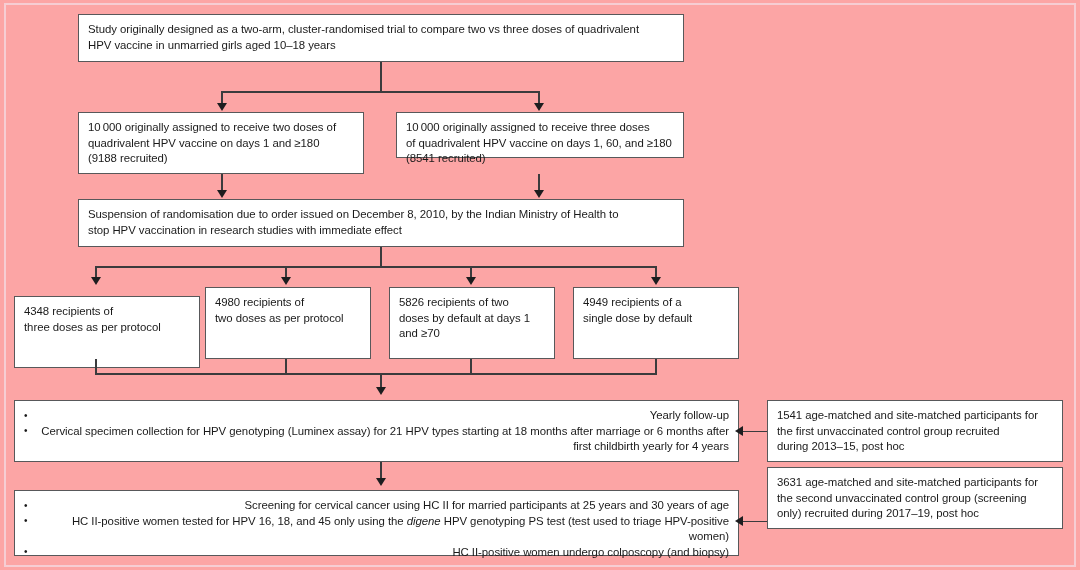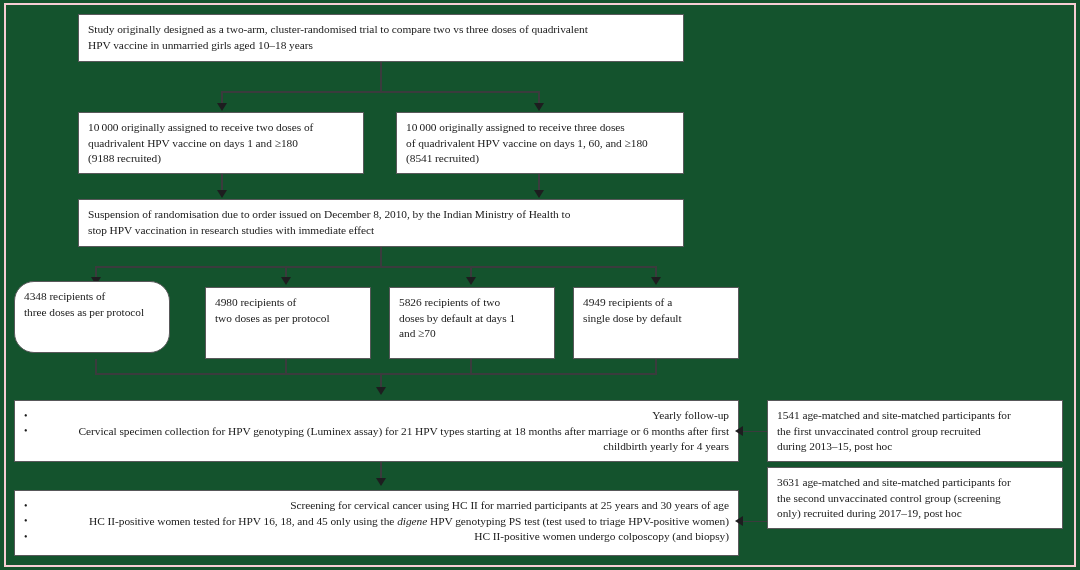--- a/index.html
+++ b/index.html
@@ -7,24 +7,23 @@
     padding: 0;
     background: #ffffff;
   }
   body {
     font-family: "Liberation Sans", sans-serif;
   }
   #canvas {
     position: relative;
     width: 1080px;
     height: 570px;
-    background: #14532d;
+    background: #fca5a5;
     box-sizing: border-box;
     overflow: hidden;
-    font-family: Liberation Serif, serif;
   }
   
   .frame {
     position: absolute;
     left: 4px;
     top: 3px;
     width: 1072px;
     height: 564px;
     border: 2px solid #f6cdd3;
     box-sizing: border-box;
@@ -109,21 +108,21 @@
   <div class="vline" style="left:538px; top:91px; height:16px;"></div>
   <div class="arrow-down" style="left:216.5px; top:103px;"></div>
   <div class="arrow-down" style="left:533.5px; top:103px;"></div>
 
   <div class="box" style="left:78px; top:112px; width:286px; height:62px;">
     <p>10 000 originally assigned to receive two doses of</p>
     <p>quadrivalent HPV vaccine on days 1 and ≥180</p>
     <p>(9188 recruited)</p>
   </div>
 
-  <div class="box" style="left:396px; top:112px; width:288px; height:62px;">
+  <div class="box" style="left:396px; top:112px; width:288px; height:46px;">
     <p>10 000 originally assigned to receive three doses</p>
     <p>of quadrivalent HPV vaccine on days 1, 60, and ≥180</p>
     <p>(8541 recruited)</p>
   </div>
 
   <div class="vline" style="left:221px; top:174px; height:20px;"></div>
   <div class="vline" style="left:538px; top:174px; height:20px;"></div>
   <div class="arrow-down" style="left:216.5px; top:190px;"></div>
   <div class="arrow-down" style="left:533.5px; top:190px;"></div>
 
@@ -137,21 +136,21 @@
   <div class="hline" style="left:380px; top:266px; width:277px;"></div>
   <div class="vline" style="left:95px; top:266px; height:15px;"></div>
   <div class="vline" style="left:285px; top:266px; height:15px;"></div>
   <div class="vline" style="left:470px; top:266px; height:15px;"></div>
   <div class="vline" style="left:655px; top:266px; height:15px;"></div>
   <div class="arrow-down" style="left:90.5px; top:277px;"></div>
   <div class="arrow-down" style="left:280.5px; top:277px;"></div>
   <div class="arrow-down" style="left:465.5px; top:277px;"></div>
   <div class="arrow-down" style="left:650.5px; top:277px;"></div>
 
-  <div class="box" style="left:14px; top:281px; width:156px; height:72px;border-radius:20px;">
+  <div class="box" style="left:14px; top:296px; width:186px; height:72px;">
     <p>4348 recipients of</p>
     <p>three doses as per protocol</p>
   </div>
 
   <div class="box" style="left:205px; top:287px; width:166px; height:72px;">
     <p>4980 recipients of</p>
     <p>two doses as per protocol</p>
   </div>
 
   <div class="box" style="left:389px; top:287px; width:166px; height:72px;">

